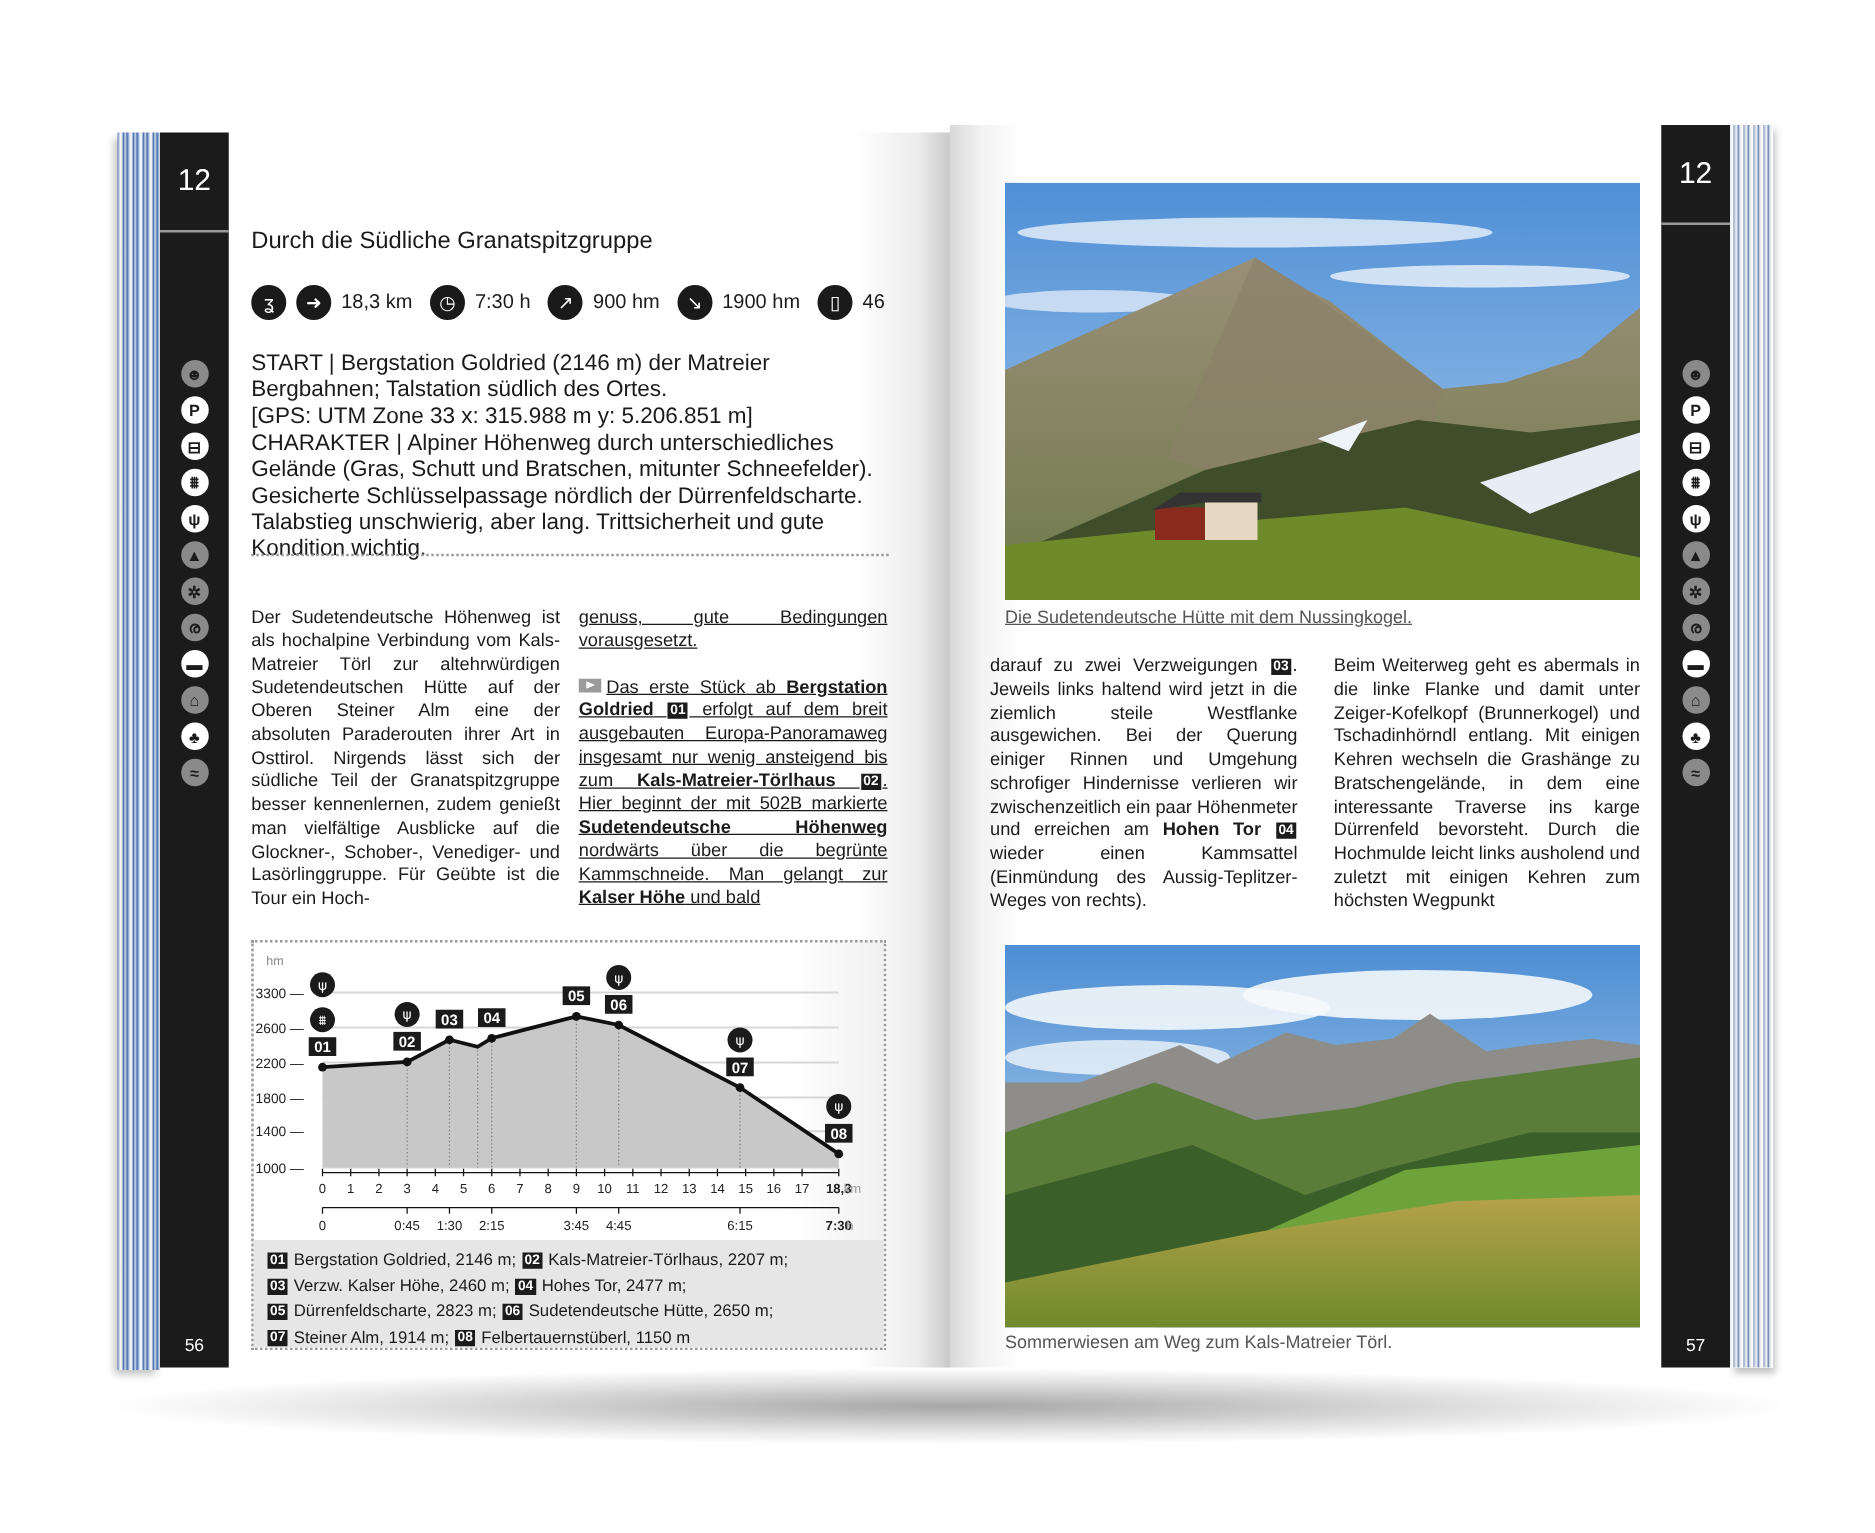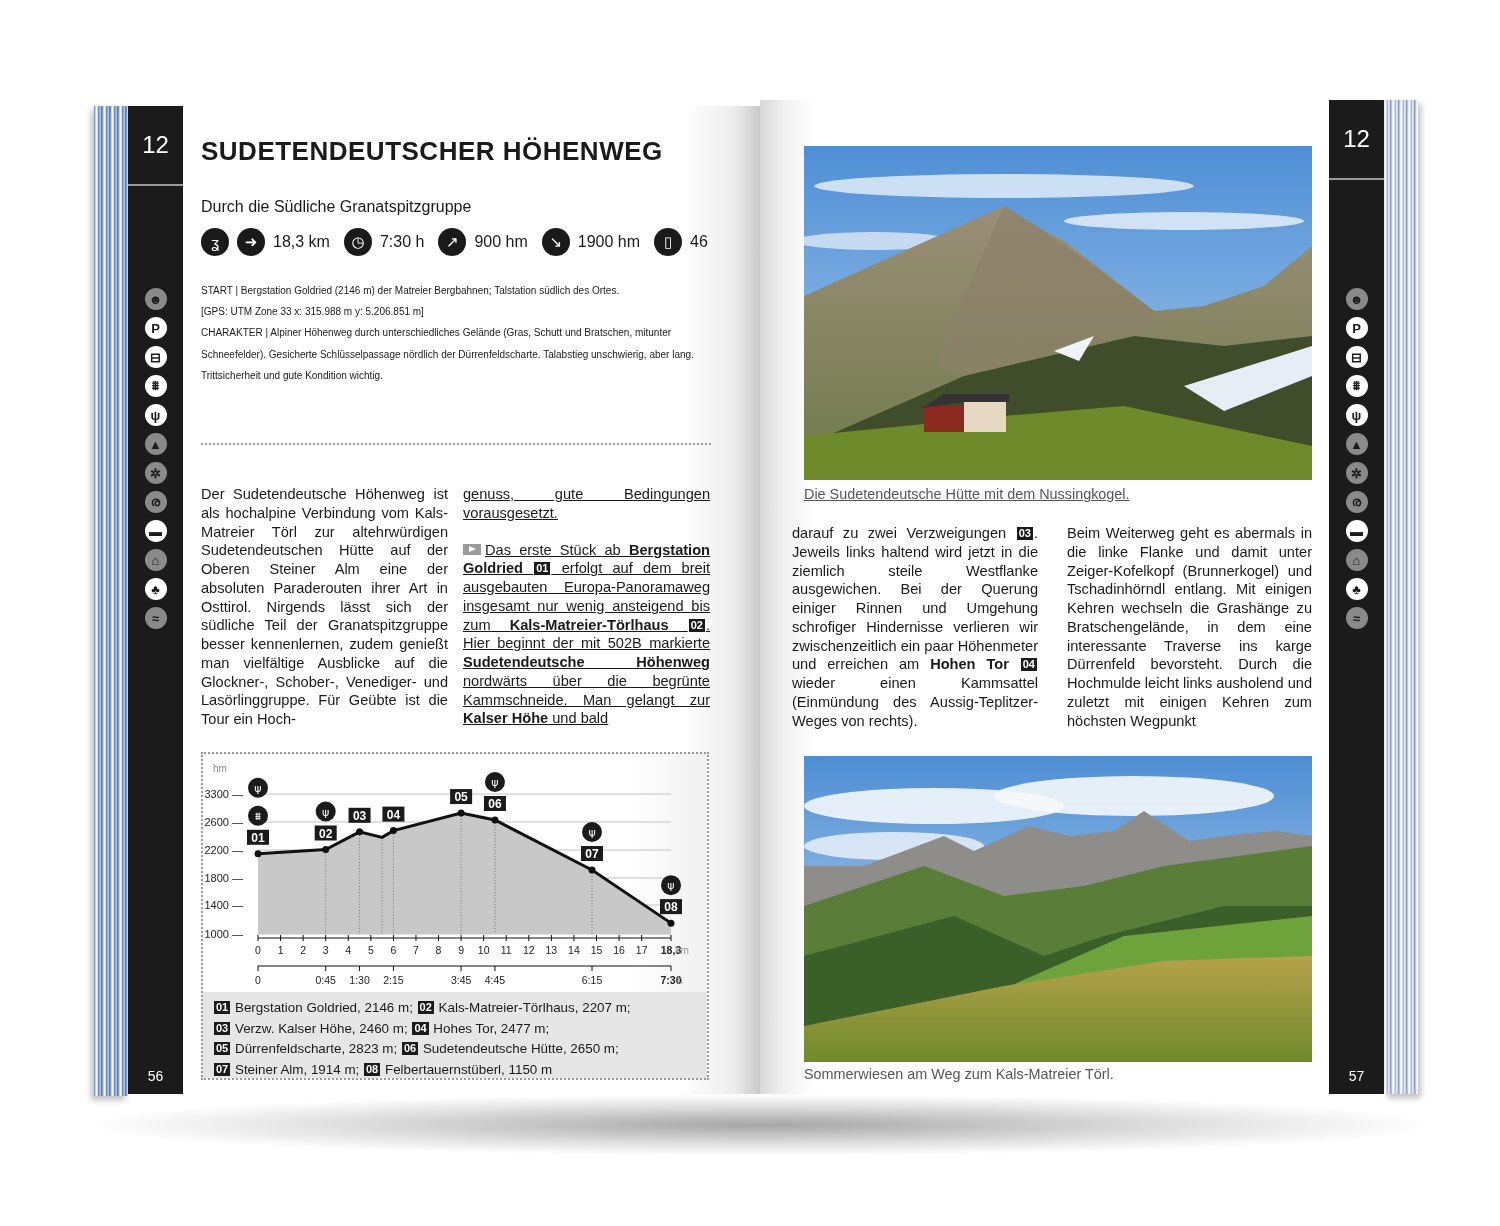--- a/index.html
+++ b/index.html
@@ -13,25 +13,25 @@
   .thumb{position:absolute;top:0;width:55px;height:100%;background:#1c1b1b;}
   .page-left .thumb{left:0;}
   .page-right .thumb{right:0;}
   .thumb-num{position:absolute;top:0;left:0;width:100%;height:78px;border-bottom:2px solid #9a9a9a;display:flex;align-items:center;justify-content:center;color:#fff;font-size:24px;}
   .thumb-icons{position:absolute;top:182px;left:0;width:100%;display:flex;flex-direction:column;align-items:center;gap:7px;}
   .ticon{width:22px;height:22px;border-radius:50%;display:flex;align-items:center;justify-content:center;font-size:13px;font-weight:bold;color:#1c1b1b;}
   .ticon.on{background:#ffffff;}
   .ticon.off{background:#8a8a8a;}
   .page-num{position:absolute;bottom:10px;left:0;width:100%;text-align:center;color:#fff;font-size:14px;}
   .title{position:absolute;left:73px;top:30px;font-size:26px;font-weight:bold;letter-spacing:0.5px;}
-  .subtitle{position:absolute;left:73px;top:92px;font-size:16px;}
+  .subtitle{position:absolute;left:73px;top:76px;font-size:19px;}
   .stats{position:absolute;left:73px;top:122px;display:flex;align-items:center;gap:8px;font-size:16px;}
   .sicon{width:28px;height:28px;border-radius:50%;background:#1a1a1a;color:#fff;display:inline-flex;align-items:center;justify-content:center;font-size:15px;}
   .stat-val{margin-right:6px;}
-  .info{position:absolute;left:73px;top:174px;width:512px;font-size:10px;line-height:21.2px;}
+  .info{position:absolute;left:73px;top:174px;width:512px;font-size:18px;line-height:21.2px;}
   .dotline{position:absolute;left:73px;top:337px;width:510px;border-top:2px dotted #9a9a9a;}
   .col{position:absolute;font-size:14.6px;line-height:18.75px;text-align:justify;}
   .col b{font-weight:bold;}
   .wp{display:inline-block;background:#1c1b1b;color:#fff;font-weight:bold;font-size:11px;line-height:13px;padding:0 2px;margin:0 1px;vertical-align:1px;}
   .play{display:inline-block;width:18px;height:11px;background:#9a9a9a;position:relative;vertical-align:0px;margin-right:4px;}
   .play:after{content:"";position:absolute;left:6px;top:2px;border-left:7px solid #fff;border-top:3.5px solid transparent;border-bottom:3.5px solid transparent;}
   .profile{position:absolute;left:73px;top:646px;width:508px;height:328px;border:2px dotted #9a9a9a;box-sizing:border-box;background:linear-gradient(90deg,#fff 0%,#fff 85%,#f0f0f0 100%);}
   .legend{position:absolute;left:0;bottom:0;width:100%;height:86px;background:#e6e6e6;padding:6px 10px;box-sizing:border-box;font-size:13.4px;line-height:20.6px;}
   .photo{position:absolute;left:44px;width:508px;overflow:hidden;}
   .caption{position:absolute;left:44px;font-size:14.4px;color:#555;}
@@ -56,21 +56,20 @@
         <div class="ticon off">✲</div>
         <div class="ticon off">ര</div>
         <div class="ticon on">▬</div>
         <div class="ticon off">⌂</div>
         <div class="ticon on">♣</div>
         <div class="ticon off">≈</div>
       </div>
     <div class="page-num">56</div>
   </div>
 
-  <div class="title">SUDETENDEUTSCHER HÖHENWEG</div>
   <div class="subtitle">Durch die Südliche Granatspitzgruppe</div>
 
   <div class="stats">
     <span class="sicon">ʓ</span>
     <span class="sicon">➜</span>
     <span class="stat-val">18,3 km</span>
     <span class="sicon">◷</span>
     <span class="stat-val">7:30 h</span>
     <span class="sicon">↗</span>
     <span class="stat-val">900 hm</span>

